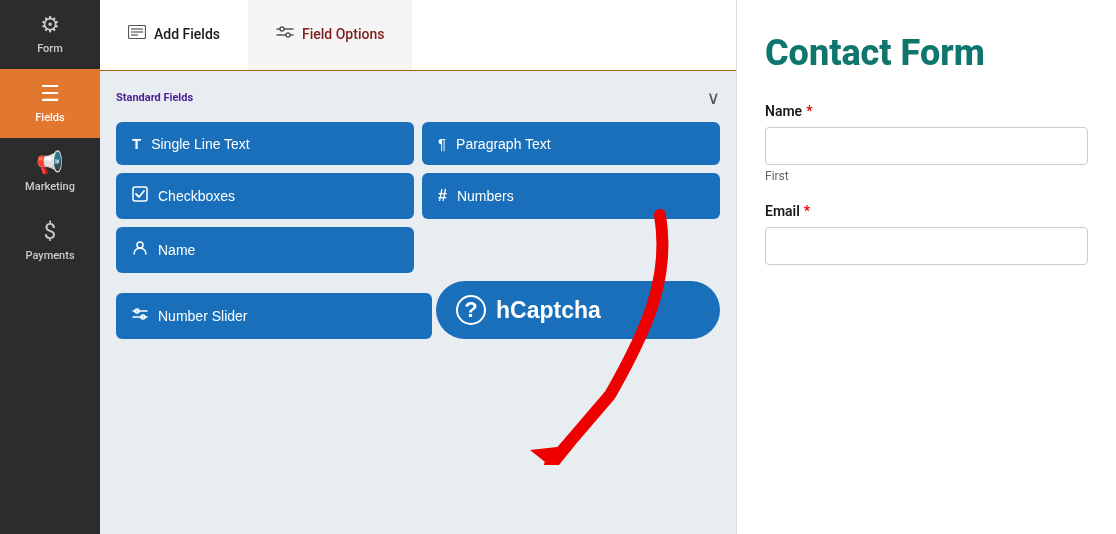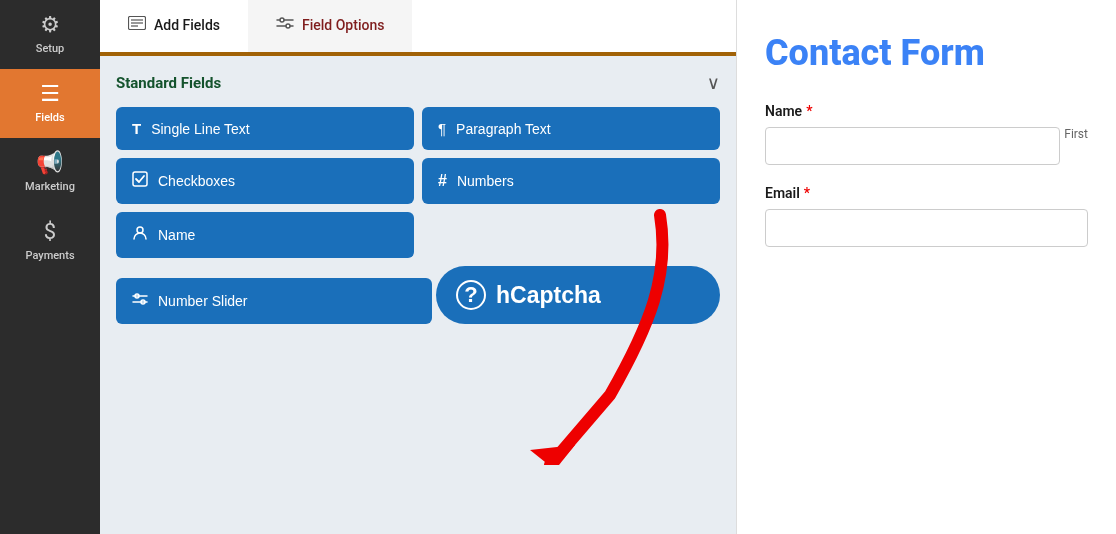--- a/index.html
+++ b/index.html
@@ -58,22 +58,22 @@
       display: flex;
       flex-direction: column;
       background: #f0f0f1;
       height: 534px;
     }
 
     
     .tabs {
       display: flex;
       background: #fff;
-      border-bottom: 4px solid #a16207;
-      height: 56px;
+      border-bottom: 1px solid #a16207;
+      height: 71px;
       flex-shrink: 0;
     }
 
     .tab {
       display: flex;
       align-items: center;
       gap: 8px;
       padding: 0 28px;
       cursor: pointer;
       font-size: 14px;
@@ -103,23 +103,23 @@
     }
 
     .section-header {
       display: flex;
       justify-content: space-between;
       align-items: center;
       margin-bottom: 14px;
     }
 
     .section-title {
-      font-size: 15px;
+      font-size: 11px;
       font-weight: 700;
-      color: #14532d;
+      color: #4c1d95;
     }
 
     .section-chevron {
       font-size: 18px;
       color: #555;
     }
 
     .fields-grid {
       display: grid;
       grid-template-columns: 1fr 1fr;
@@ -153,21 +153,21 @@
       padding: 32px 28px;
       flex-shrink: 0;
       height: 534px;
       overflow-y: auto;
       border-left: 1px solid #ddd;
     }
 
     .form-title {
       font-size: 36px;
       font-weight: 800;
-      color: #3b82f6;
+      color: #0f766e;
       line-height: 1.2;
       margin-bottom: 28px;
     }
 
     .form-field-group {
       margin-bottom: 20px;
     }
 
     .form-label {
       font-size: 14px;
@@ -184,21 +184,21 @@
     }
 
     .name-inputs {
       display: flex;
       gap: 12px;
     }
 
     .name-input-group {
       flex: 1;
       display: flex;
-      flex-direction: row;
+      flex-direction: column;
       gap: 4px;
     }
 
     .form-input {
       border: 1px solid #ccc;
       border-radius: 4px;
       padding: 10px 12px;
       font-size: 14px;
       color: #333;
       background: #fff;
@@ -241,21 +241,21 @@
       border: none;
       cursor: pointer;
     }
   </style>
 </head>
 <body>
 
 <nav class="sidebar">
   <div class="sidebar-item">
     <span class="icon">⚙</span>
-    <span class="label">Setup</span>
+    <span class="label">Form</span>
   </div>
   <div class="sidebar-item active">
     <span class="icon">☰</span>
     <span class="label">Fields</span>
   </div>
   <div class="sidebar-item">
     <span class="icon">📢</span>
     <span class="label">Marketing</span>
   </div>
   <div class="sidebar-item">

